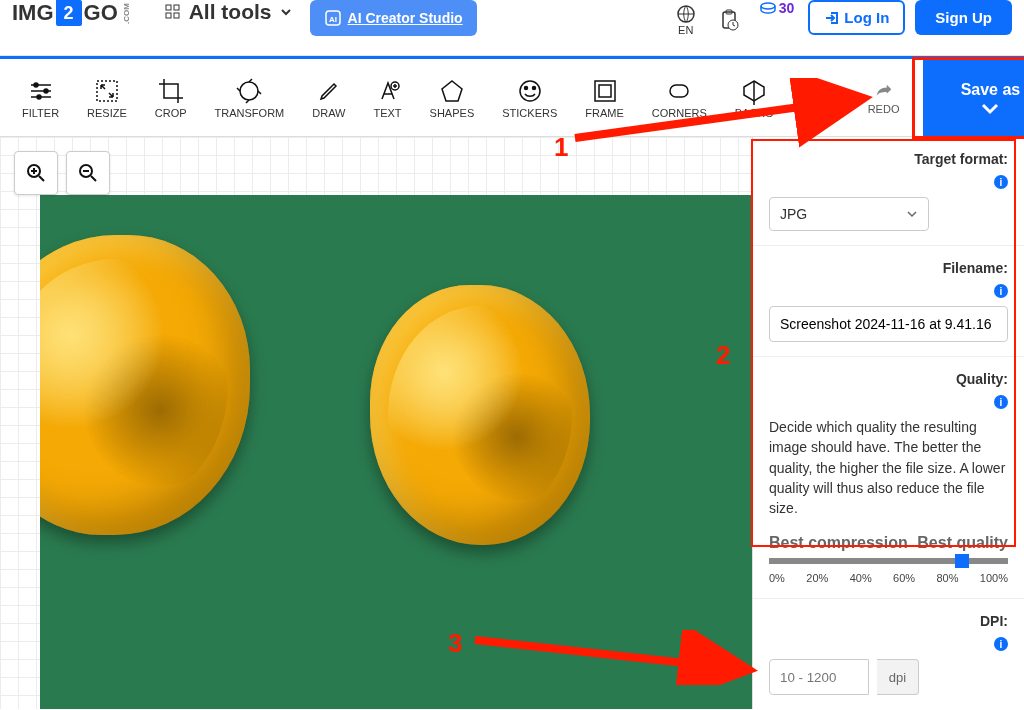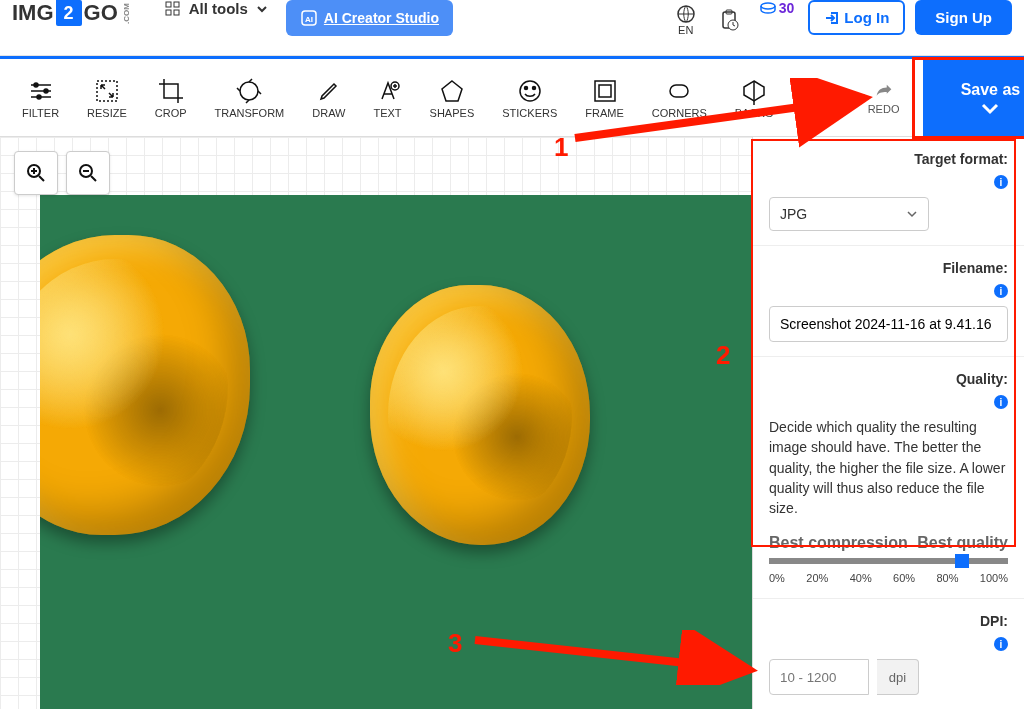--- a/index.html
+++ b/index.html
@@ -3,21 +3,21 @@
   <meta charset="utf-8">
   <style>
     * { margin:0; padding:0; box-sizing:border-box; font-family: -apple-system, Arial, sans-serif; }
     body { width:1024px; height:710px; background:#fff; position:relative; overflow:hidden;}
     
     .header { height:56px; display:flex; align-items:flex-start; padding:0 12px; border-bottom:1px solid #e5e5e5; }
     .logo { display:flex; align-items:center; font-weight:800; font-size:22px; color:#333; gap:0;}
     .logo .two { background:#0d6efd; color:#fff; width:26px; height:26px; display:flex; align-items:center; justify-content:center; font-size:18px; border-radius:2px; position:relative; margin:0 2px;}
     .logo .two::before{content:"";position:absolute;top:-4px;left:0;width:20px;height:6px;background:#0d6efd;border-radius:1px 1px 0 0;}
     .logo .com{font-size:8px;color:#888;transform:rotate(-90deg);margin-left:-2px;}
-    .alltools { margin-left:28px; display:flex; align-items:center; gap:8px; cursor:pointer; font-size:15px; font-weight:600; color:#333;}
+    .alltools { margin-left:28px; display:flex; align-items:center; gap:8px; cursor:pointer; font-size:21px; font-weight:600; color:#333;}
     .ai-studio { margin-left:18px; background:#4d8ff7; color:#fff; padding:9px 14px; border-radius:6px; font-size:14px; font-weight:700; cursor:pointer; display:flex; align-items:center; gap:6px;text-decoration:underline;}
     .spacer{flex:1;}
     .hicon{width:44px;height:40px;display:flex;align-items:center;justify-content:center;cursor:pointer;flex-direction:column;color:#333;font-size:11px;font-weight:400;}
     .credits{display:flex;align-items:center;gap:3px;color:#6d28d9;font-weight:700;font-size:14px;margin:0 8px;}
     .login-btn{border:2px solid #0d6efd;color:#0d6efd;padding:7px 14px;border-radius:6px;font-weight:700;font-size:15px;cursor:pointer;display:flex;align-items:center;gap:4px;margin-left:6px;}
     .signup-btn{background:#0d6efd;color:#fff;padding:9px 20px;border-radius:6px;font-weight:700;font-size:15px;cursor:pointer;margin-left:10px;}
     .blueline{height:3px;background:#0d6efd;}
     
     .toolbar{height:78px;display:flex;align-items:center;padding:0 8px;border-bottom:1px solid #ddd;position:relative;}
     .tool{display:flex;flex-direction:column;align-items:center;gap:2px;padding:0 14px;cursor:pointer;color:#333;font-size:11px;font-weight:500;}

